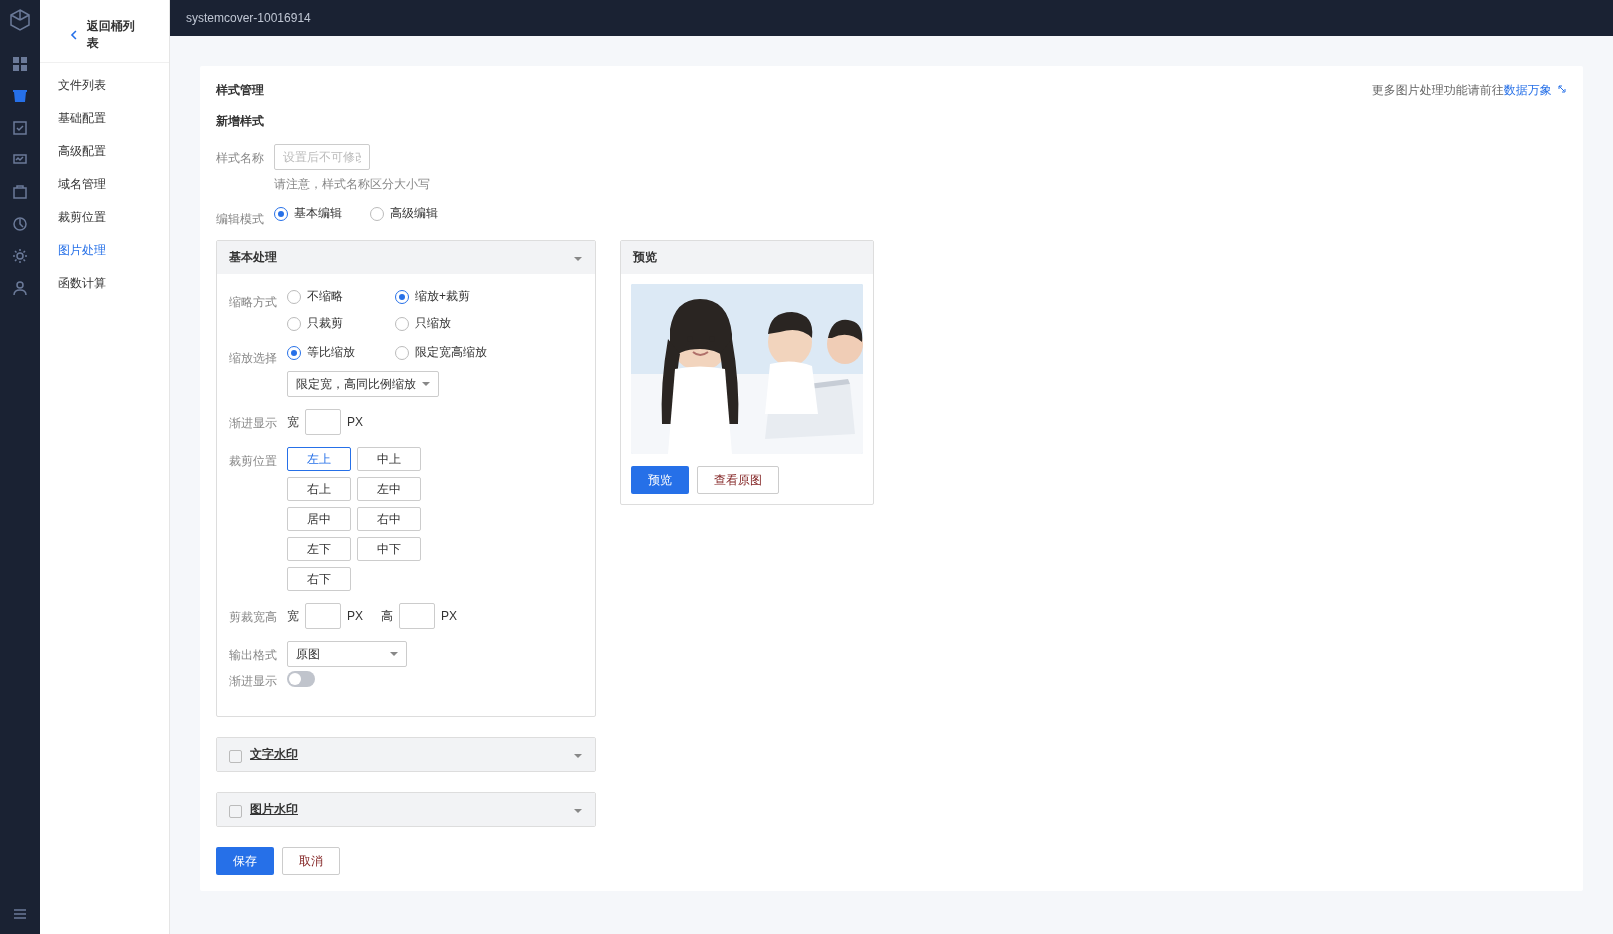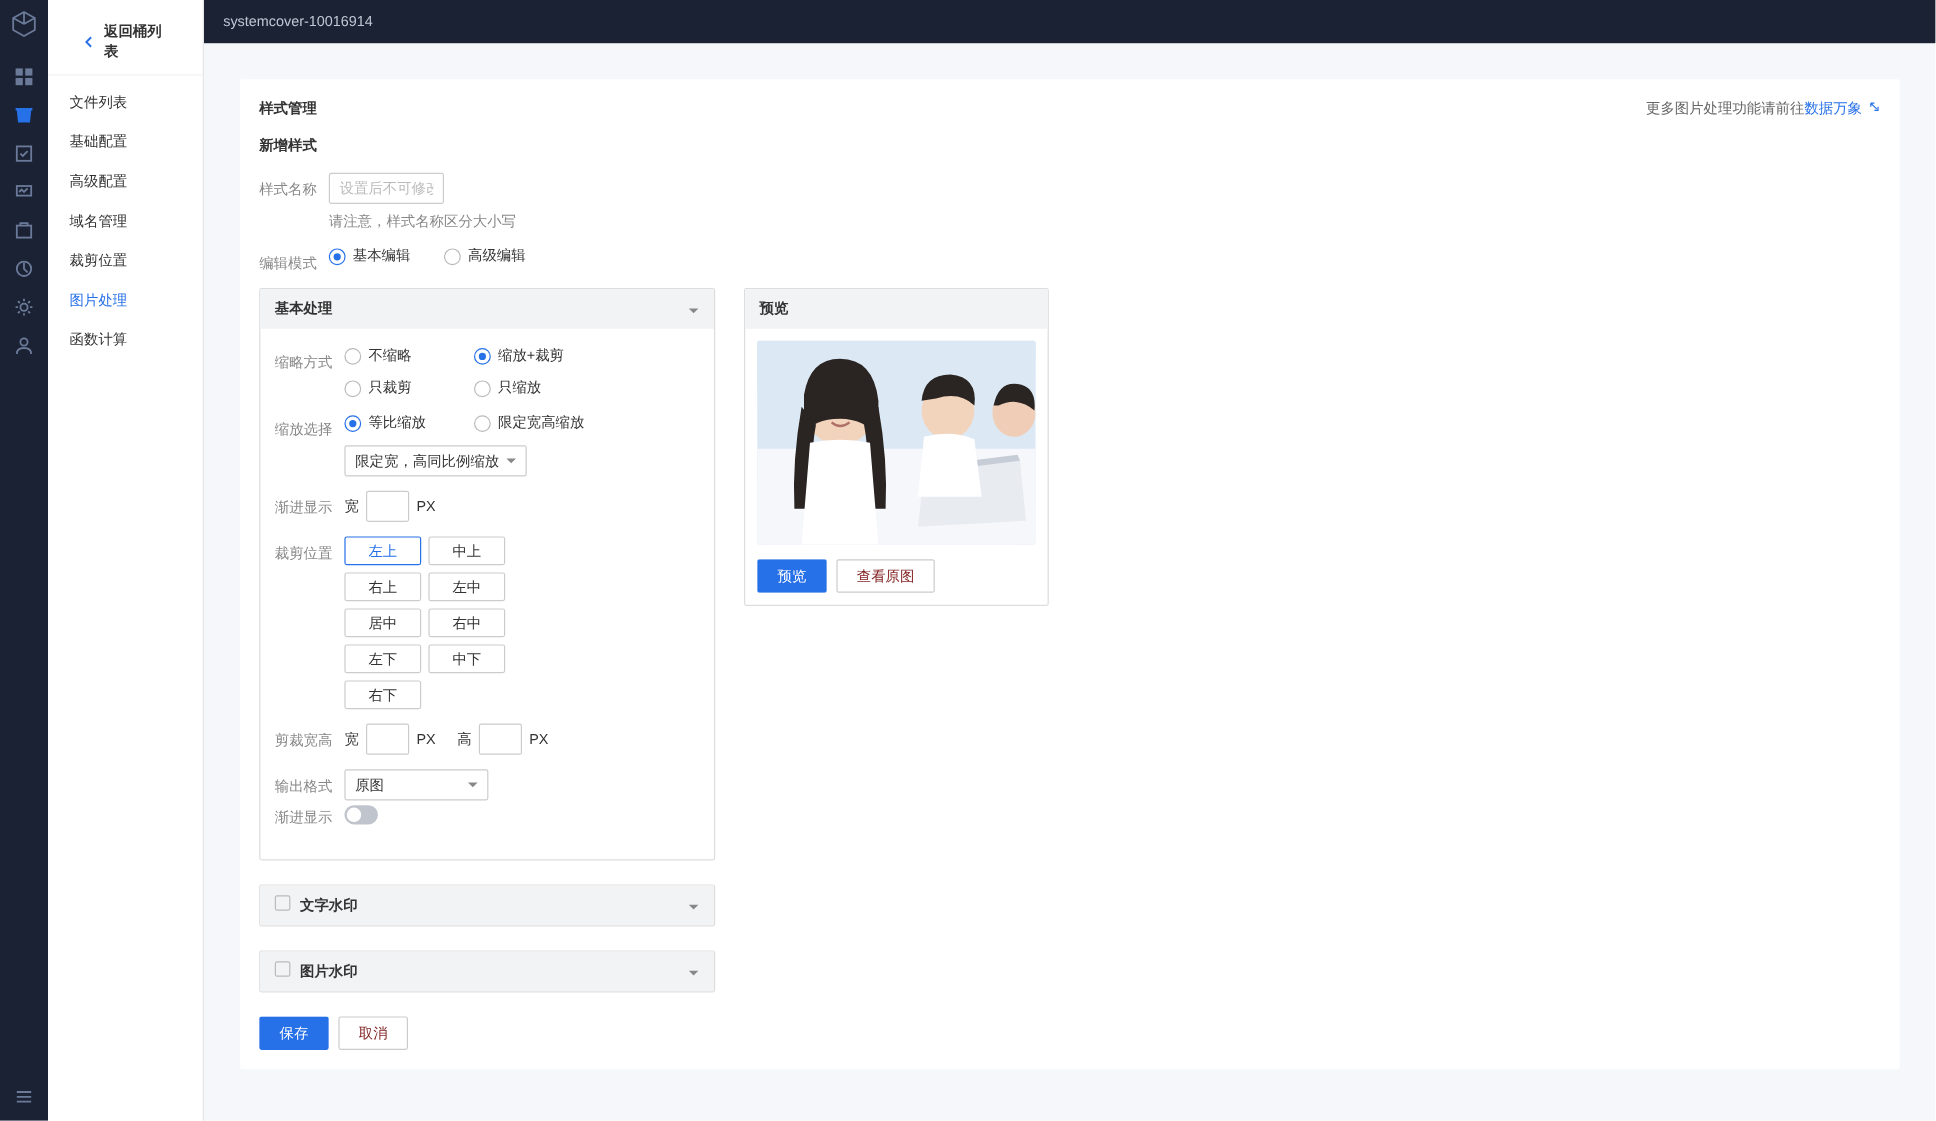--- a/index.html
+++ b/index.html
@@ -46,21 +46,21 @@
     .radio-wrap.checked .radio-circle { border-color: #2670e8; }
     .radio-wrap.checked .radio-circle::after { content: ""; width: 6px; height: 6px; background: #2670e8; border-radius: 50%; }
     .main-cols { display: flex; gap: 24px; align-items: flex-start; }
     .left-col { width: 380px; }
     .right-col { width: 254px; }
     
     .panel { border: 1px solid #ddd; border-radius: 2px; margin-bottom: 20px; }
     .panel-header { background: #f2f3f5; padding: 8px 12px; font-weight: 700; font-size: 12px; display: flex; justify-content: space-between; align-items: center; cursor: pointer; }
     .panel-header .chev { width: 10px; height: 10px; }
     .panel-header .chk { width: 13px; height: 13px; border: 1px solid #bbb; border-radius: 2px; margin-right: 8px; display: inline-block; vertical-align: middle; }
-    .panel-header-left { display: flex; align-items: flex-start; }
+    .panel-header-left { display: flex; align-items: flex-end; text-decoration: underline; }
     .panel-body { padding: 14px 12px; }
     
     .radio-grid .form-row .form-body { display: grid; grid-template-columns: 100px 100px; gap: 10px 8px; }
     
     .select-box { display: inline-flex; align-items: center; height: 26px; border: 1px solid #ccc; border-radius: 2px; padding: 0 22px 0 8px; font-size: 12px; position: relative; cursor: pointer; background: #fff; min-width: 120px; }
     .select-box::after { content: ""; position: absolute; right: 8px; top: 50%; width: 0; height: 0; border-left: 4px solid transparent; border-right: 4px solid transparent; border-top: 4px solid #888; transform: translateY(-50%); }
     
     .inline-field { display: inline-flex; align-items: center; gap: 6px; font-size: 12px; }
     
     .pos-grid { width: 134px; display: grid; grid-template-columns: 1fr 1fr; gap: 6px; text-align: right; }

